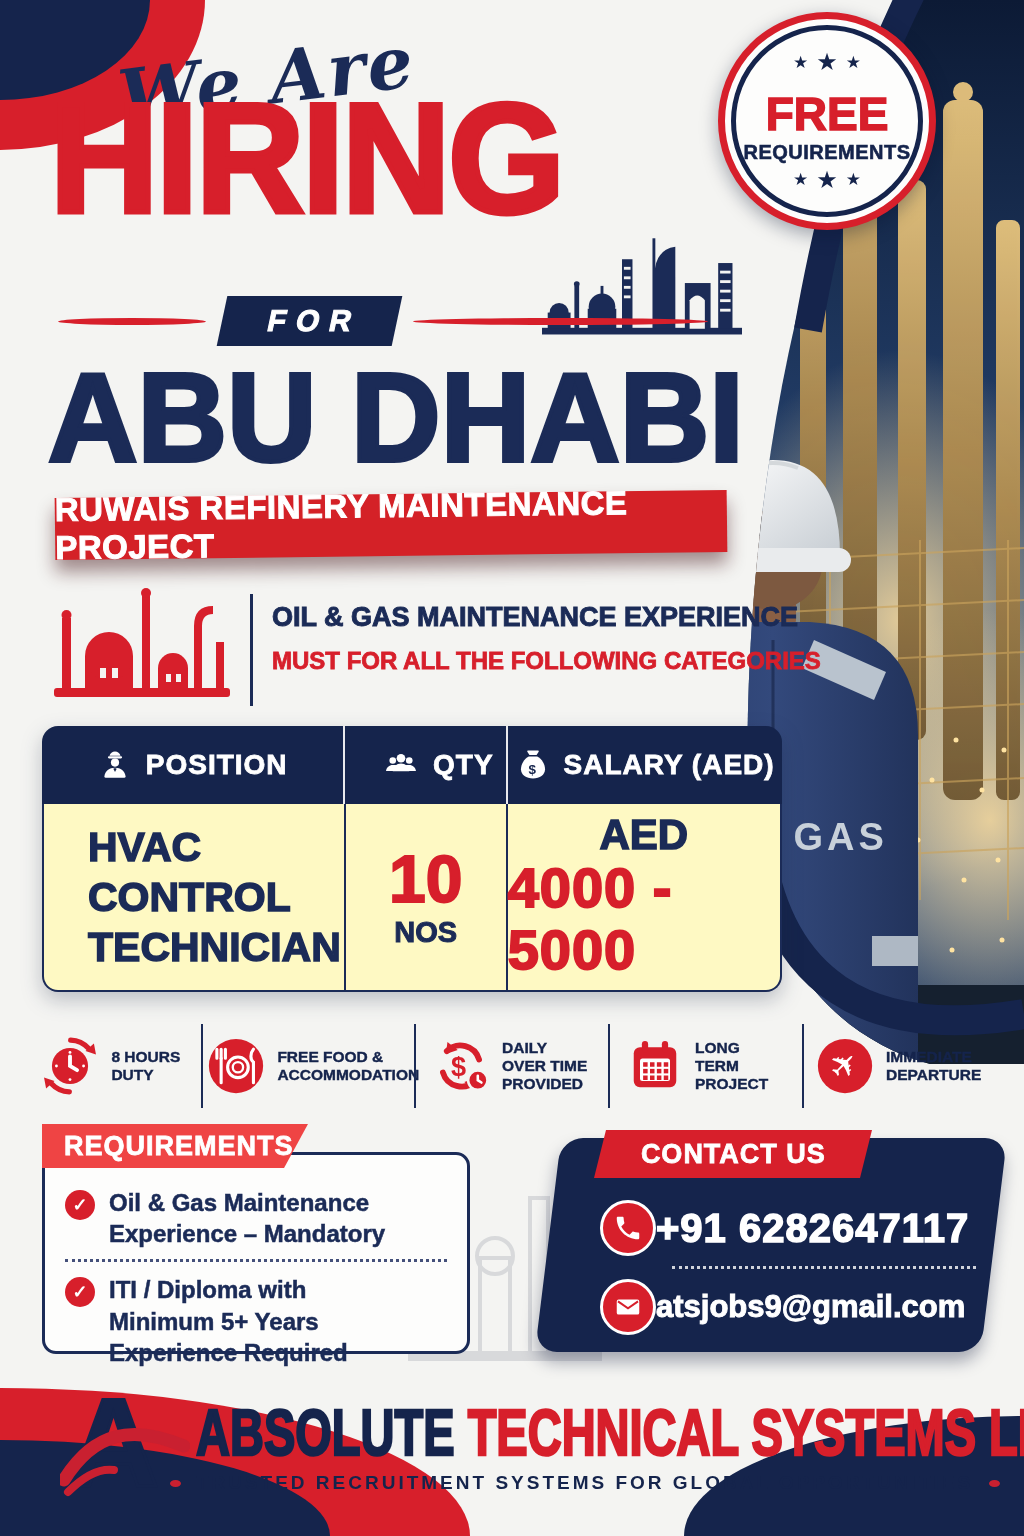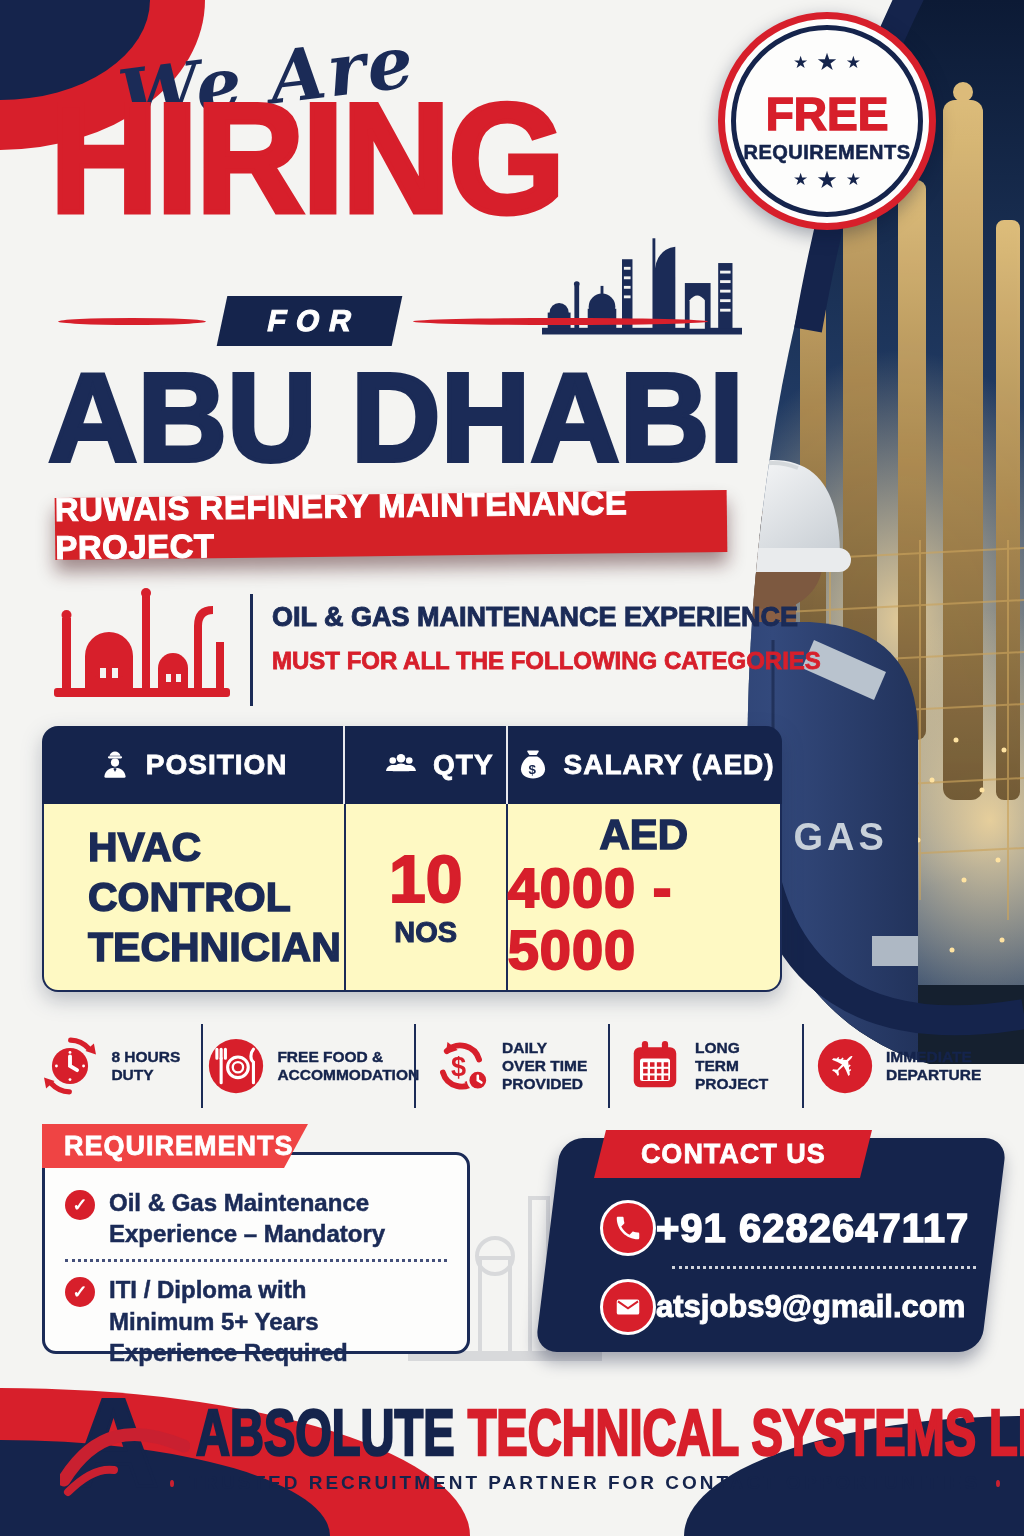--- a/index.html
+++ b/index.html
@@ -540,21 +540,21 @@
     <svg class="abs" style="left:0; top:0;" width="130" height="120" viewBox="0 0 130 120">
       <path d="M4 96 C 34 48 72 40 124 62" stroke="#c92030" stroke-width="13" fill="none" stroke-linecap="round"></path>
       <path d="M8 108 C 26 90 40 84 54 86" stroke="#c92030" stroke-width="8" fill="none" stroke-linecap="round"></path>
     </svg>
   </div>
   <div class="abs company">
     <span class="c1">ABSOLUTE</span><span class="c2">TECHNICAL SYSTEMS LLP</span>
   </div>
   <div class="abs tagline-row">
     <div class="tag-dash" style="max-width:95px;"></div>
-    <div class="tagline">TRUSTED RECRUITMENT PARTNER FOR CONTACT OPPORTUNITIES</div>
+    <div class="tagline">TRUSTED RECRUITMENT SYSTEMS FOR GLOBAL OPPORTUNITIES</div>
     <div class="tag-dash" style="max-width:95px;"></div>
   </div>
 
   <div class="abs corner-bl-red"></div>
   <div class="abs corner-bl-navy"></div>
   <div class="abs corner-br-navy"></div>
 
 </div>
 
 </body></html>

